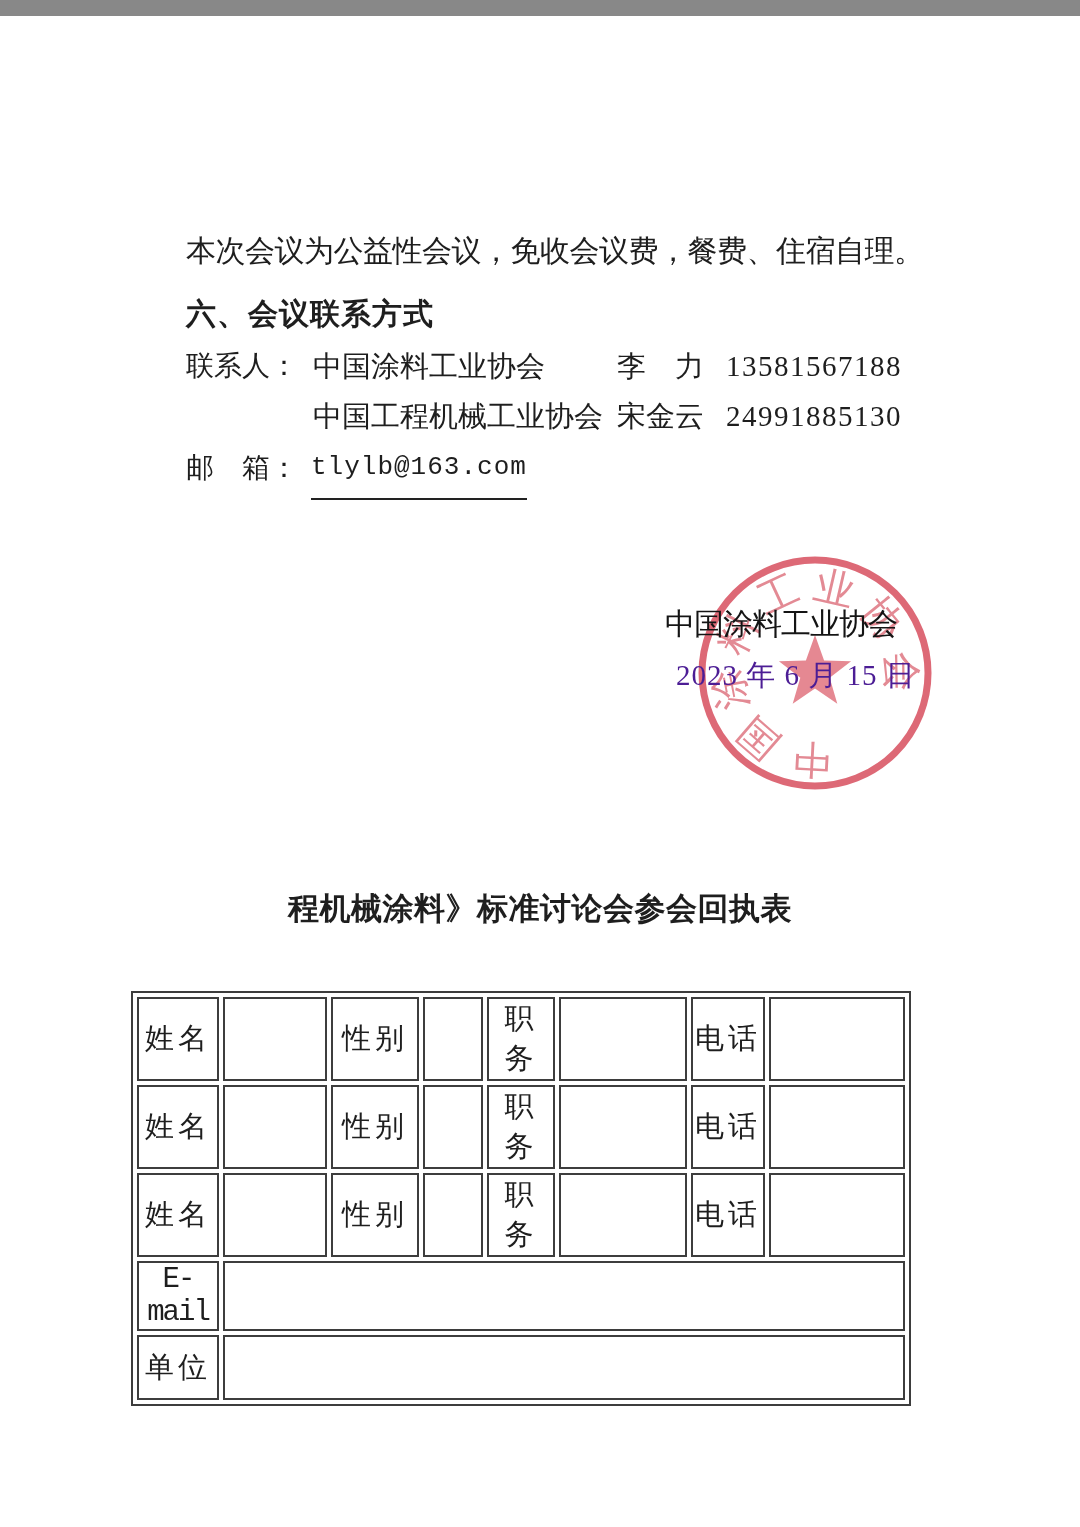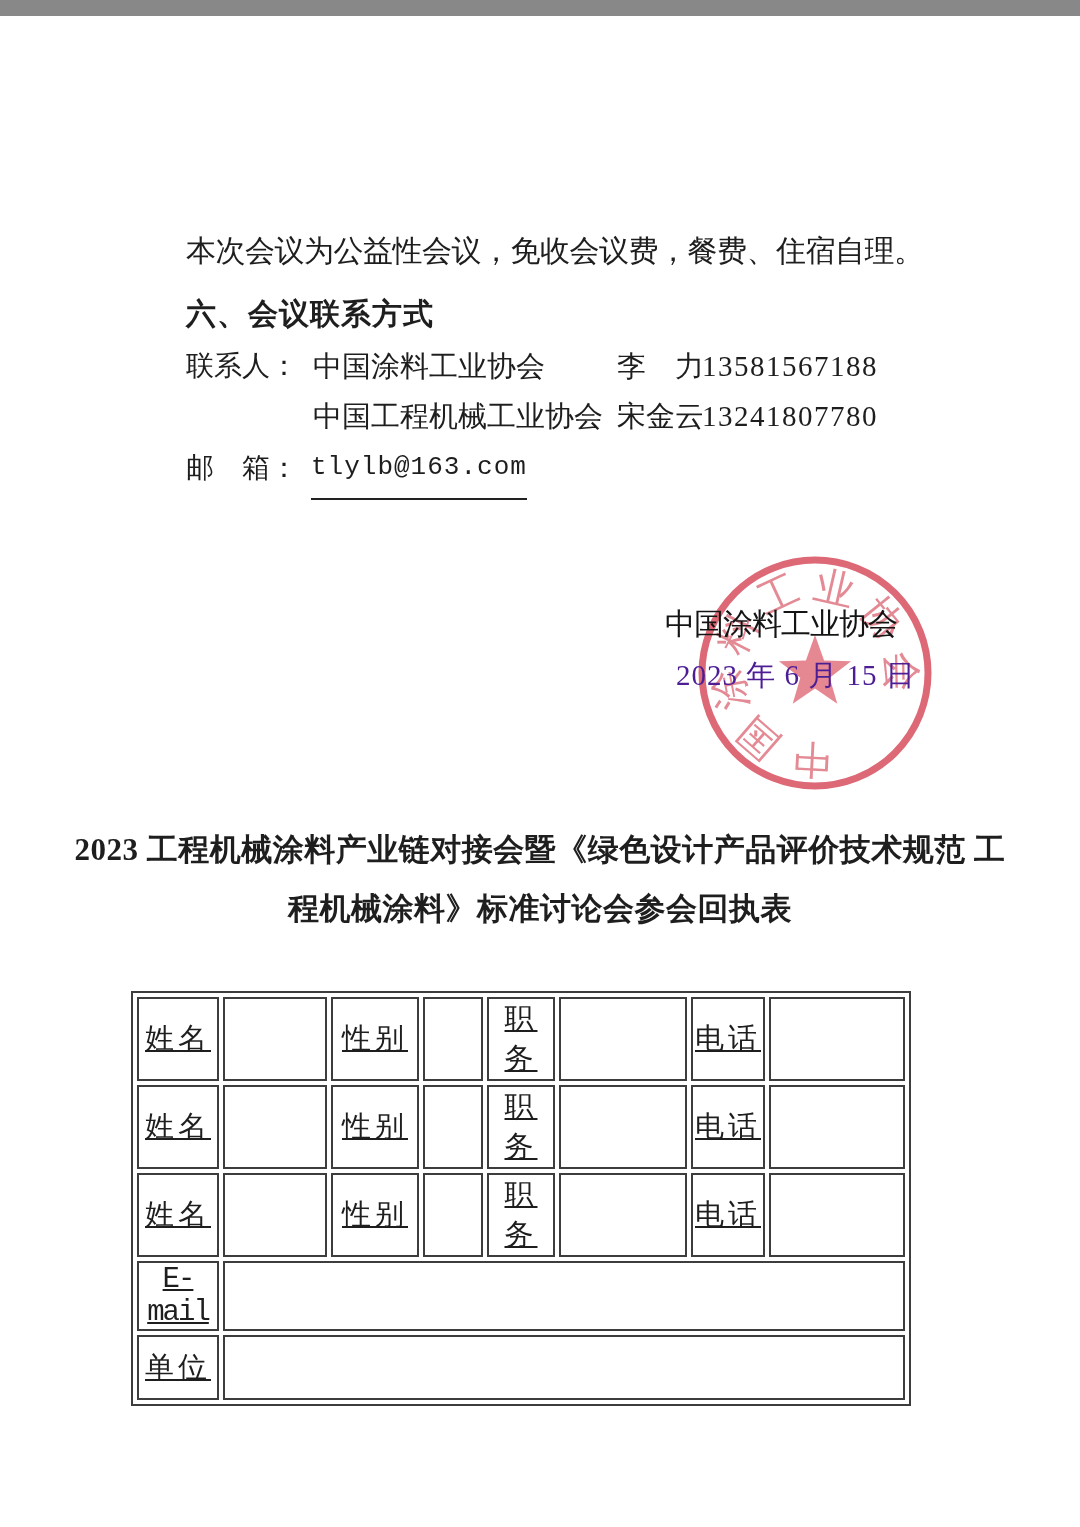--- a/index.html
+++ b/index.html
@@ -14,21 +14,21 @@
   }
   .abs{position:absolute;line-height:1.15;white-space:nowrap;}
 
   .para{left:186px;top:218px;font-size:30px;letter-spacing:-0.5px;}
   .heading{left:186px;top:281px;font-size:30px;font-weight:bold;letter-spacing:1px;}
 
   .c-row-a{top:334px;} .c-row-b{top:384px;} .c-row-c{top:436px;}
   .c-label{left:186px;font-size:28px;}
   .c-org{left:313px;font-size:29px;}
   .c-name{left:617px;font-size:29px;}
-  .c-phone{left:702px;font-size:29px;letter-spacing:1.5px;}
+  .c-phone{left:726px;font-size:29px;letter-spacing:1.5px;}
   .c-email{
     left:311px;top:437px;
     font-family:"Liberation Mono","DejaVu Sans Mono",monospace;
     font-size:26px;letter-spacing:1px;
     border-bottom:2px solid #222;padding-bottom:15px;
   }
 
   .stamp-svg{left:653px;top:495px;z-index:1;}
   .stamp-org{left:665px;top:591px;font-size:30px;letter-spacing:-1px;color:#141414;z-index:3;}
   .stamp-date{left:676px;top:643px;font-size:29px;letter-spacing:1px;color:#4c1d95;z-index:3;}
@@ -36,21 +36,20 @@
   .title-line{left:0;width:1080px;text-align:center;font-size:31px;font-weight:bold;letter-spacing:0.5px;}
   .title-1{top:816px;} .title-2{top:875px;}
 
   table.reg{
     position:absolute;left:131px;top:975px;
     width:780px;
     table-layout:fixed;
     border-collapse:separate;border-spacing:4px;
     border:2px solid #3d3d3d;
     background:#fff;
-    text-decoration:underline;
   }
   table.reg td{
     border:2px solid #3d3d3d;
     box-sizing:border-box;
     height:65px;
     padding:0;
     font-size:29px;
     text-align:center;vertical-align:middle;
     color:#1e1e1e;
     overflow:hidden;
@@ -70,21 +69,21 @@
 
   <div class="abs heading">六、会议联系方式</div>
 
   <div class="abs c-label c-row-a">联系人：</div>
   <div class="abs c-org c-row-a">中国涂料工业协会</div>
   <div class="abs c-name c-row-a">李　力</div>
   <div class="abs c-phone c-row-a">13581567188</div>
 
   <div class="abs c-org c-row-b">中国工程机械工业协会</div>
   <div class="abs c-name c-row-b">宋金云</div>
-  <div class="abs c-phone c-row-b">13241807780</div>
+  <div class="abs c-phone c-row-b">24991885130</div>
 
   <div class="abs c-label c-row-c">邮　箱：</div>
   <div class="abs c-email">tlylb@163.com</div>
 
   <svg class="abs stamp-svg" width="324" height="324" viewBox="0 0 324 324">
     <g opacity="0.85">
       <circle cx="162" cy="162" r="113" fill="none" stroke="#d84f5f" stroke-width="7"></circle>
       <polygon fill="#dc5b69" fill-opacity="0.85" points="162,124 171.1,149.5 198.1,150.3 176.7,166.8 184.3,192.7 162,177.5 139.7,192.7 147.3,166.8 125.9,150.3 152.9,149.5"></polygon>
       <g fill="#d6505f" opacity="0.78" font-size="40" font-family="Liberation Serif, DejaVu Serif, serif" text-anchor="middle">
         <g transform="rotate(183 162 162)">
@@ -111,21 +110,20 @@
         <g transform="rotate(89 162 162)">
             <text x="162" y="89">会</text>
           </g>
       </g>
     </g>
   </svg>
 
   <div class="abs stamp-org">中国涂料工业协会</div>
   <div class="abs stamp-date">2023 年 6 月 15 日</div>
 
-  <div class="abs title-line title-1">2023 工程机械涂料产业链对接会暨《绿色设计产品评价技术规范 工</div>
   <div class="abs title-line title-2">程机械涂料》标准讨论会参会回执表</div>
 
   <table class="reg">
     <colgroup>
       <col style="width:82px">
         <col style="width:104px">
         <col style="width:88px">
         <col style="width:60px">
       <col style="width:68px">
         <col style="width:128px">

